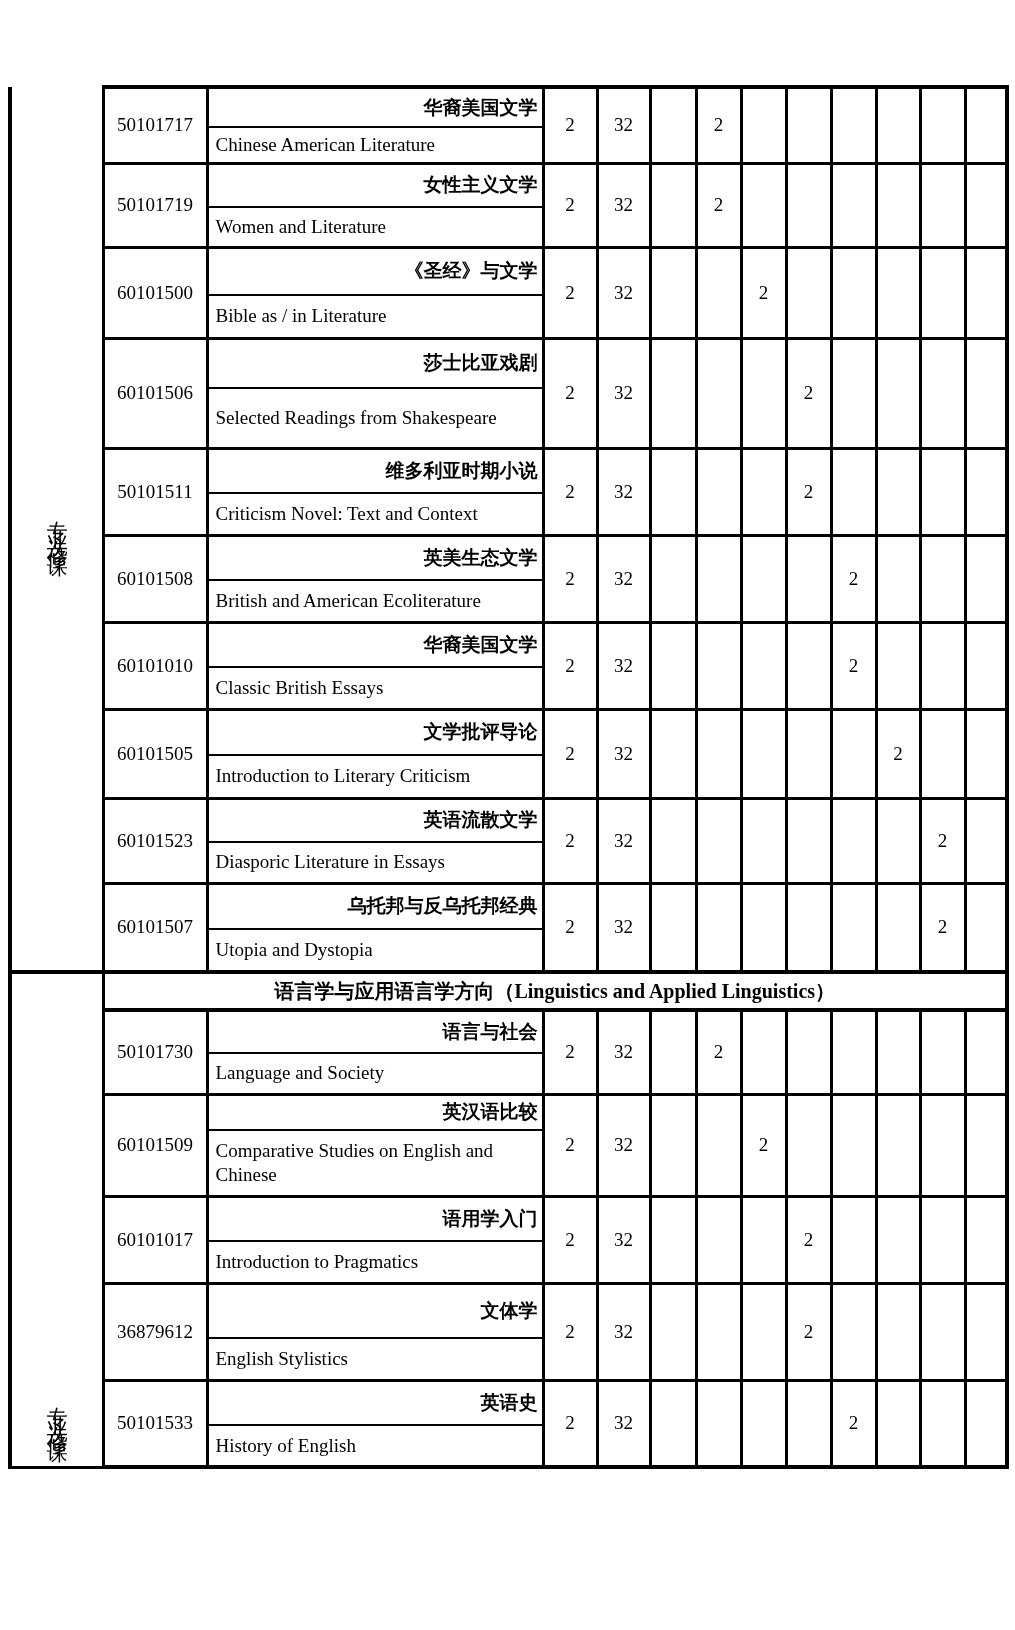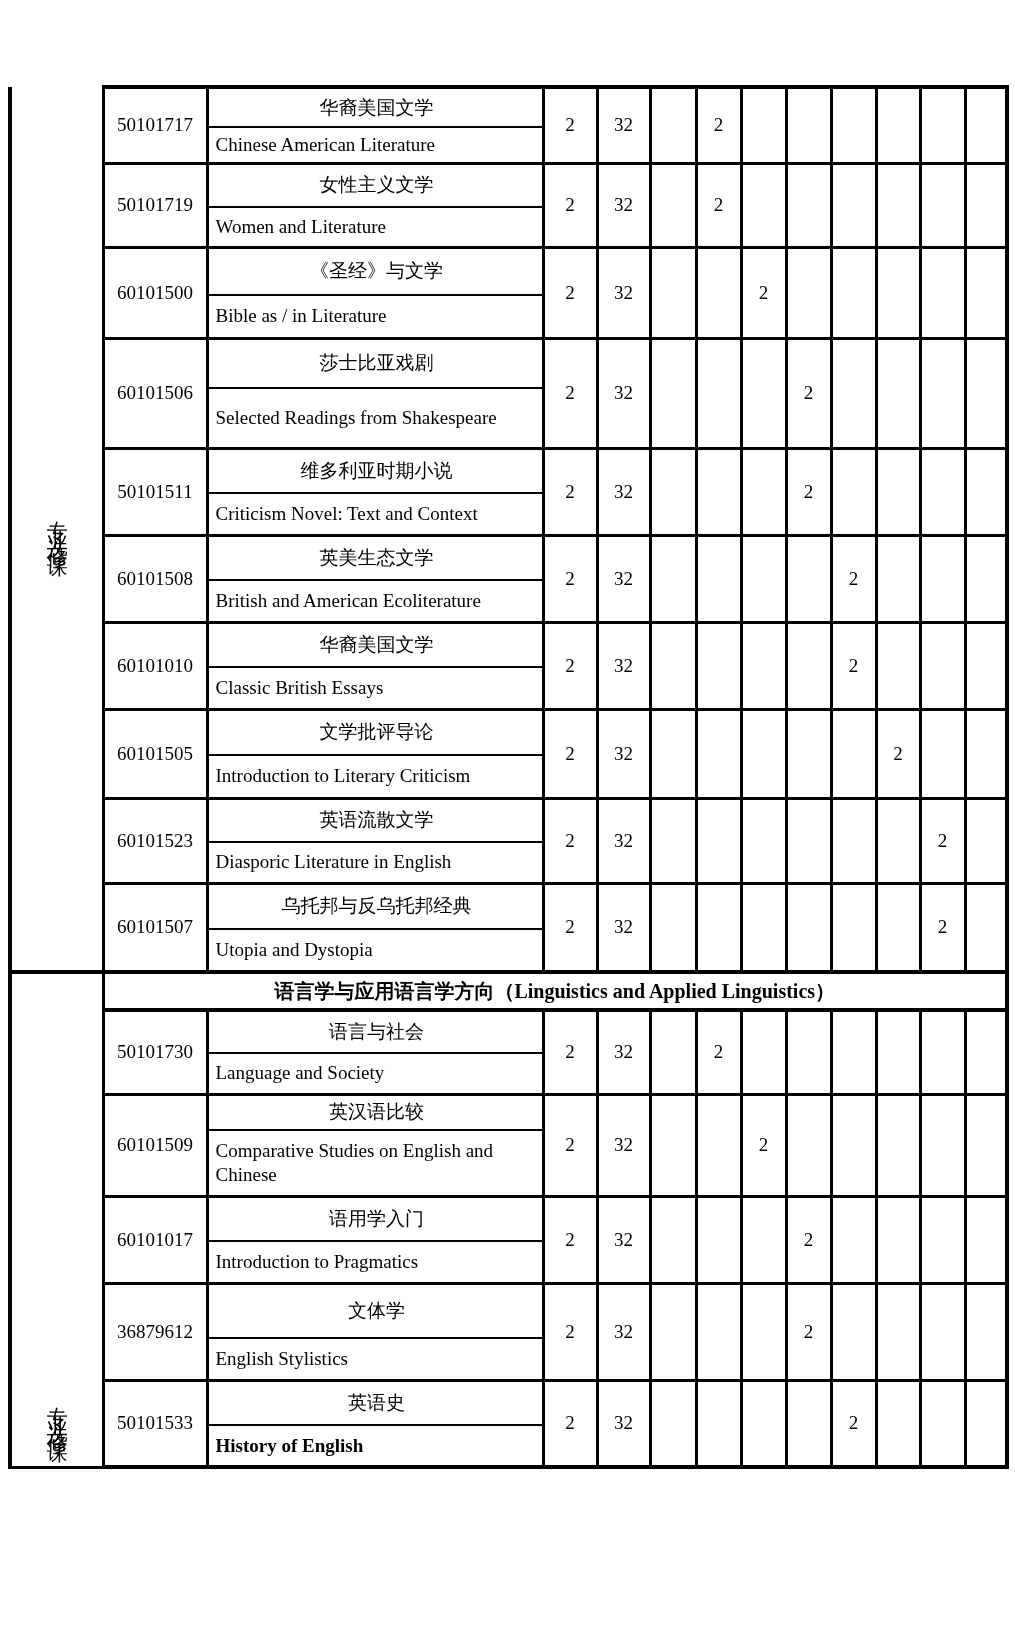--- a/index.html
+++ b/index.html
@@ -40,23 +40,24 @@
     display:inline-block;
     writing-mode:vertical-lr;
     text-orientation:upright;
     letter-spacing:9px;
     line-height:1;
     font-size:21px;
   }
   .code-cell{text-align:center;}
   .name-zh{
     border-bottom-width:2px;
-    text-align:center;
+    text-align:right;
     vertical-align:middle;
     padding:2px 4px 2px 7px;
+    font-weight:bold;
   }
   .name-en{
     border-top-width:2px;
     text-align:left;
     vertical-align:middle;
     padding:2px 4px 2px 7px;
     line-height:1.25;
   }
   .num-cell{text-align:center;}
   .header-cell{
@@ -232,21 +233,21 @@
           <td class="num-cell" rowspan="2"></td>
           <td class="num-cell" rowspan="2"></td>
           <td class="num-cell" rowspan="2"></td>
           <td class="num-cell" rowspan="2"></td>
           <td class="num-cell" rowspan="2"></td>
           <td class="num-cell" rowspan="2"></td>
           <td class="num-cell" rowspan="2">2</td>
           <td class="num-cell thick-right" rowspan="2"></td>
         </tr>
         <tr style="height: 41px;">
-          <td class="name-en">Diasporic Literature in English</td>
+          <td class="name-en">Diasporic Literature in Essays</td>
         </tr>
         <tr style="height: 46px;">
           <td class="code-cell" rowspan="2">60101507</td>
           <td class="name-zh">乌托邦与反乌托邦经典</td>
           <td class="num-cell" rowspan="2">2</td>
           <td class="num-cell" rowspan="2">32</td>
           <td class="num-cell" rowspan="2"></td>
           <td class="num-cell" rowspan="2"></td>
           <td class="num-cell" rowspan="2"></td>
           <td class="num-cell" rowspan="2"></td>
@@ -337,18 +338,18 @@
           <td class="num-cell thick-bottom" rowspan="2">32</td>
           <td class="num-cell thick-bottom" rowspan="2"></td>
           <td class="num-cell thick-bottom" rowspan="2"></td>
           <td class="num-cell thick-bottom" rowspan="2"></td>
           <td class="num-cell thick-bottom" rowspan="2"></td>
           <td class="num-cell thick-bottom" rowspan="2">2</td>
           <td class="num-cell thick-bottom" rowspan="2"></td>
           <td class="num-cell thick-bottom" rowspan="2"></td>
           <td class="num-cell thick-bottom thick-right" rowspan="2"></td>
         </tr>
-        <tr style="height: 42px; font-weight: bold;">
+        <tr style="height: 42px;">
           <td class="name-en thick-bottom">History of English</td>
         </tr>
       </tbody>
   </table>
 </div>
 
 </body></html>

